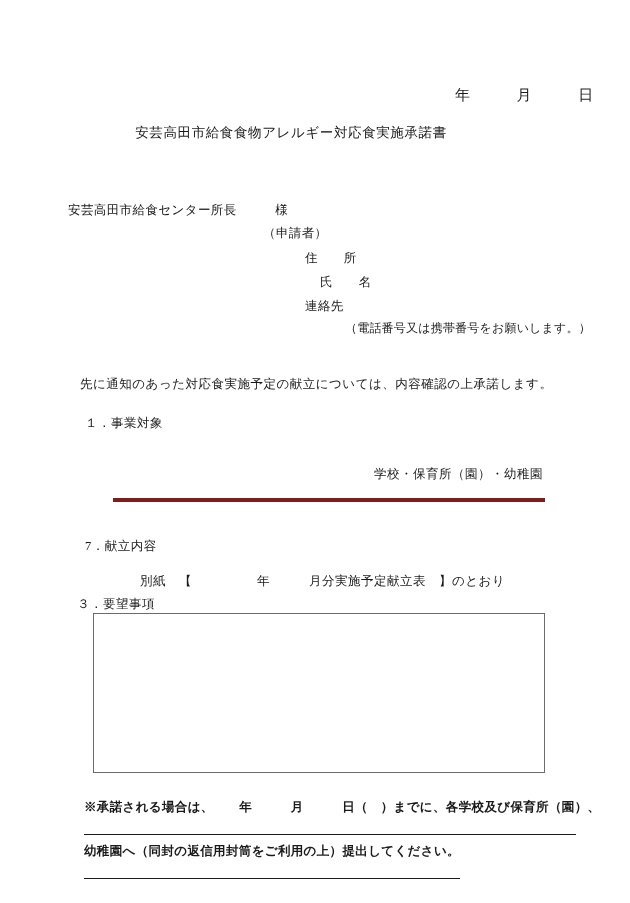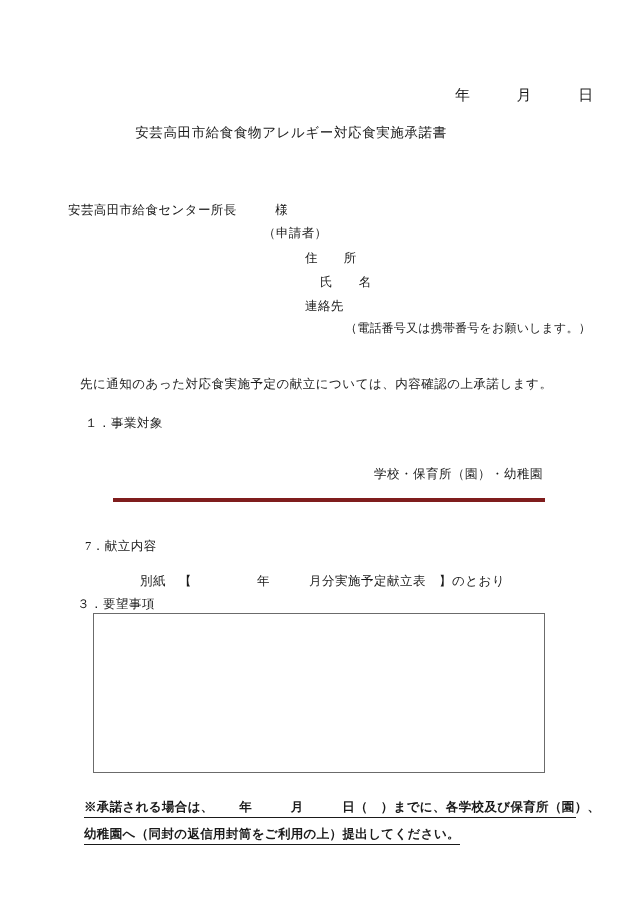--- a/index.html
+++ b/index.html
@@ -48,21 +48,21 @@
     border: 1px solid #6b6b6b;
     background: #ffffff;
     box-sizing: border-box;
   }
 
   
   .notice-line {
     border-bottom: 1.4px solid #1a1a1a;
     box-sizing: border-box;
     display: inline-block;
-    padding-bottom: 1px;
+    padding-bottom: 18px;
   }
 </style>
 </head>
 <body>
 
 <div class="page">
 
 
   <div class="abs t-date" style="left:455px; top:86px;">年　　　月　　　日</div>
 

